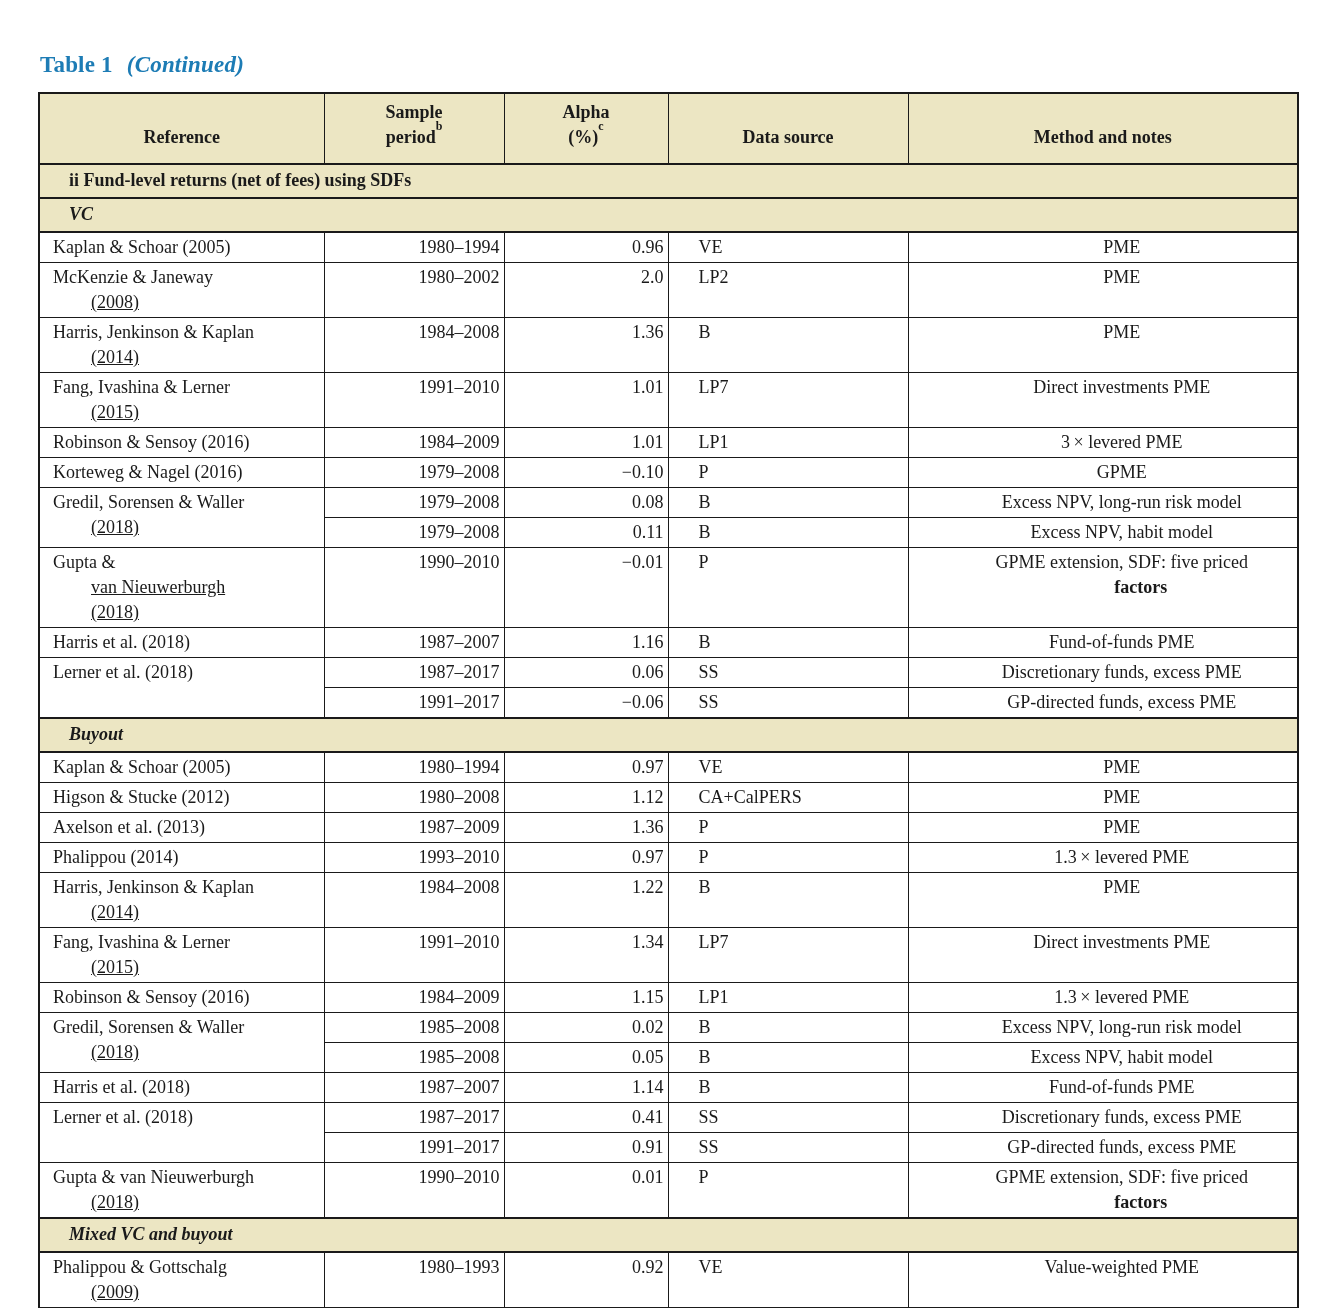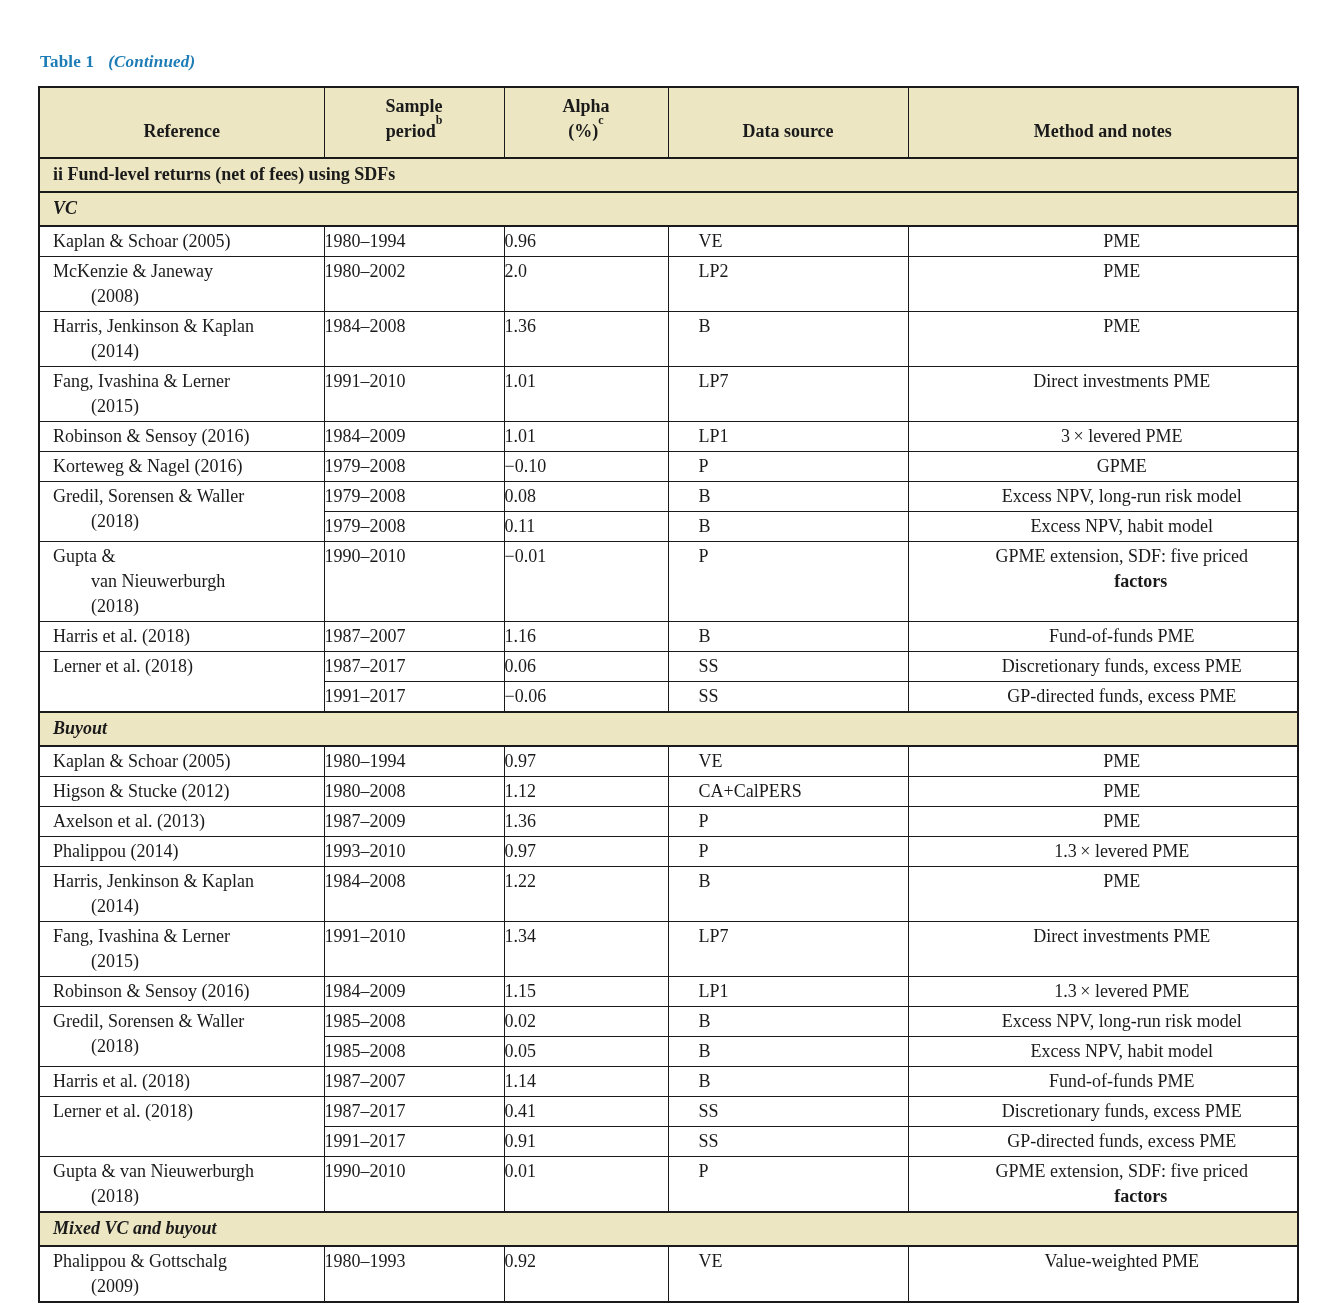--- a/index.html
+++ b/index.html
@@ -11,21 +11,21 @@
   html,body{margin:0;padding:0;background:#ffffff;}
   body{
     width:1335px;height:1308px;
     font-family:"Liberation Serif","DejaVu Serif",serif;
     color:var(--ink);
   }
   .page{
     padding:52px 0 0 38px;
   }
   .title{
-    font-size:17px;
+    font-size:23px;
     font-weight:bold;
     color:var(--blue);
     margin:0 0 14px 2px;
     letter-spacing:.2px;
   }
   .title .continued{
     font-style:italic;
     margin-left:14px;
   }
   table{
@@ -57,28 +57,28 @@
   }
   sup{
     font-size:12px;
     line-height:0;
     position:relative;
     top:-6px;
   }
   tr.band td{
     background:var(--beige);
     font-weight:bold;
-    padding:3px 6px 4px 13px;
+    padding:3px 6px 4px 29px;
     border-top:2px solid var(--ink);
     border-bottom:2px solid var(--ink);
   }
   tr.band.italic-band td{font-style:italic;}
   td.ref{padding-left:13px;margin-left:9px;}
-  td.ref .cont{padding-left:38px;}
-  td.period,td.alpha{text-align:left;}
+  td.ref .cont{padding-left:38px;text-decoration:underline;}
+  td.period,td.alpha{text-align:right;}
   td.source{padding-left:30px;margin-top:44px;}
   td.method{padding-left:42px;text-align:center;}
   td.method .cont{padding-left:38px;font-weight:bold;}
 </style>
 </head>
 <body>
 
 <div class="page">
 
   <div class="title">

